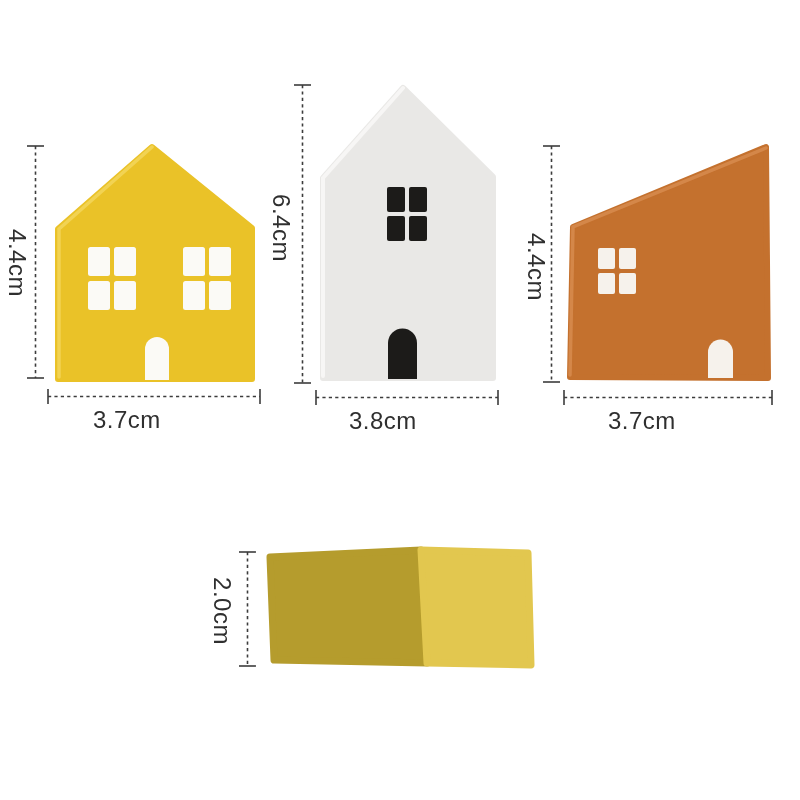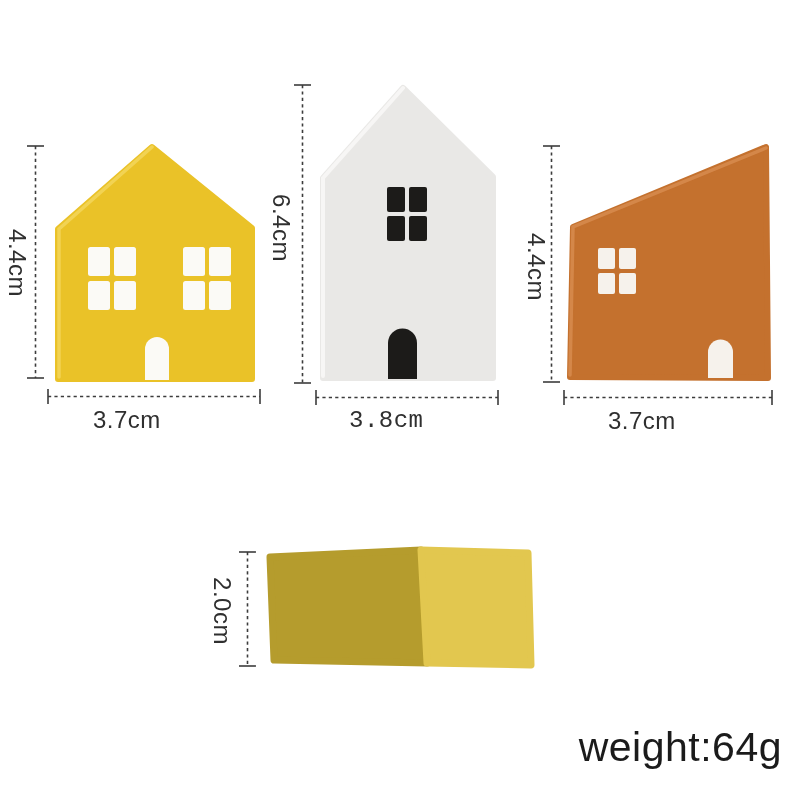--- a/index.html
+++ b/index.html
@@ -26,21 +26,21 @@
     transform-origin:center center;
   }
   .hlab { width:120px; text-align:left; }
 
   .lv1 { left:-43px; top:248px; }
   .lv2 { left:221px; top:213px; }
   .lv3 { left:476px; top:252px; }
   .lv4 { left:162px; top:596px; }
 
   .lh1 { left:93px;  top:406px; }
-  .lh2 { left:349px; top:407px;font-family:Liberation Mono, monospace; }
+  .lh2 { left:349px; top:407px; }
   .lh3 { left:608px; top:407px; }
 
   .weight-label {
     position:absolute;
     right:18px; top:724px;
     font-size:41px;
     color:#1b1b1b;
     letter-spacing:0.5px;
   }
 </style>
@@ -146,14 +146,13 @@
 
   <div class="dim-label vlab lv1">4.4cm</div>
   <div class="dim-label vlab lv2">6.4cm</div>
   <div class="dim-label vlab lv3">4.4cm</div>
   <div class="dim-label vlab lv4">2.0cm</div>
 
   <div class="dim-label hlab lh1">3.7cm</div>
   <div class="dim-label hlab lh2">3.8cm</div>
   <div class="dim-label hlab lh3">3.7cm</div>
 
-  <div class="weight-label">weight:64g</div>
 </div>
 
 </body></html>

